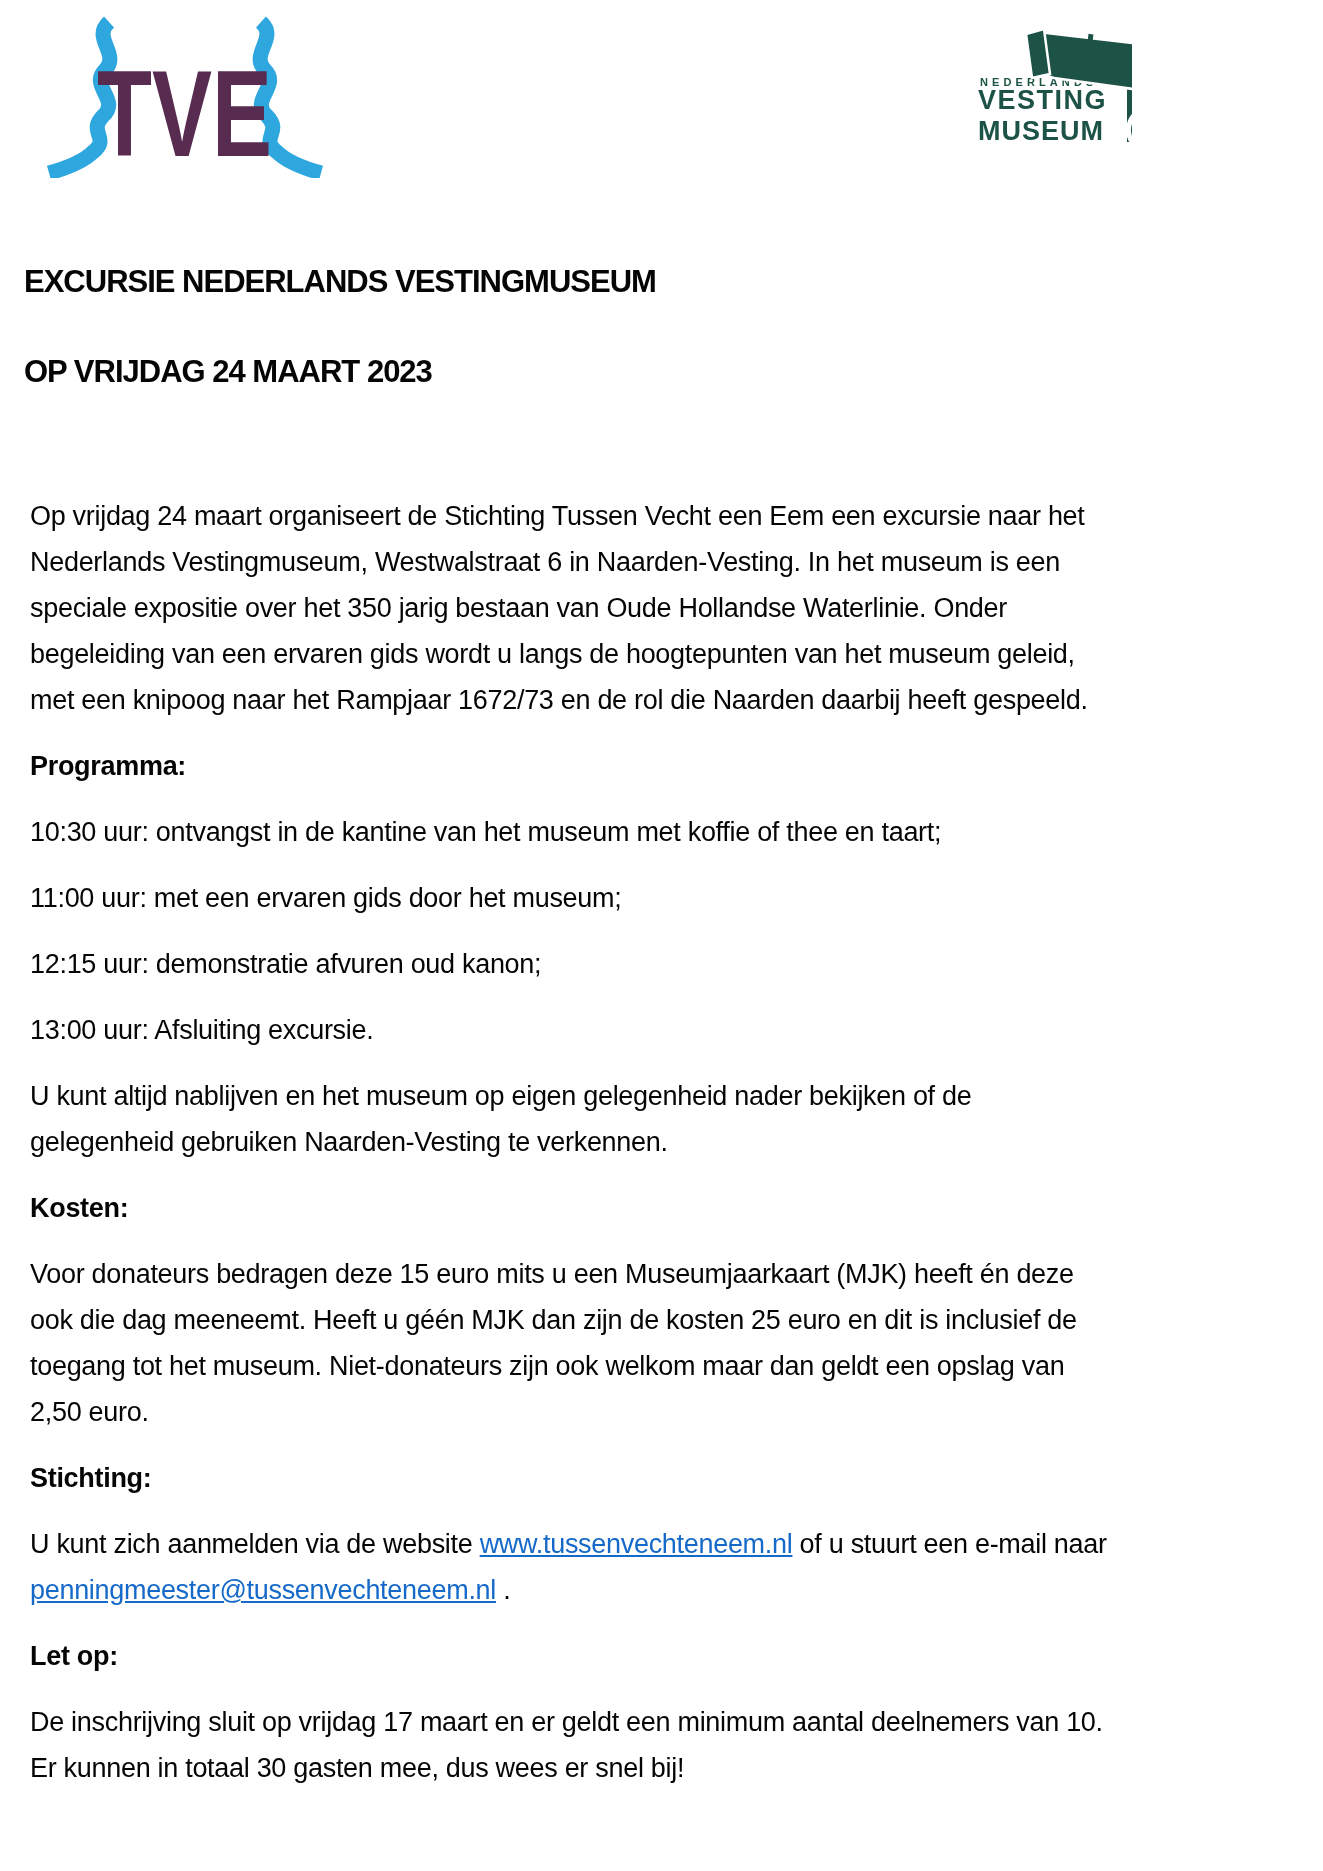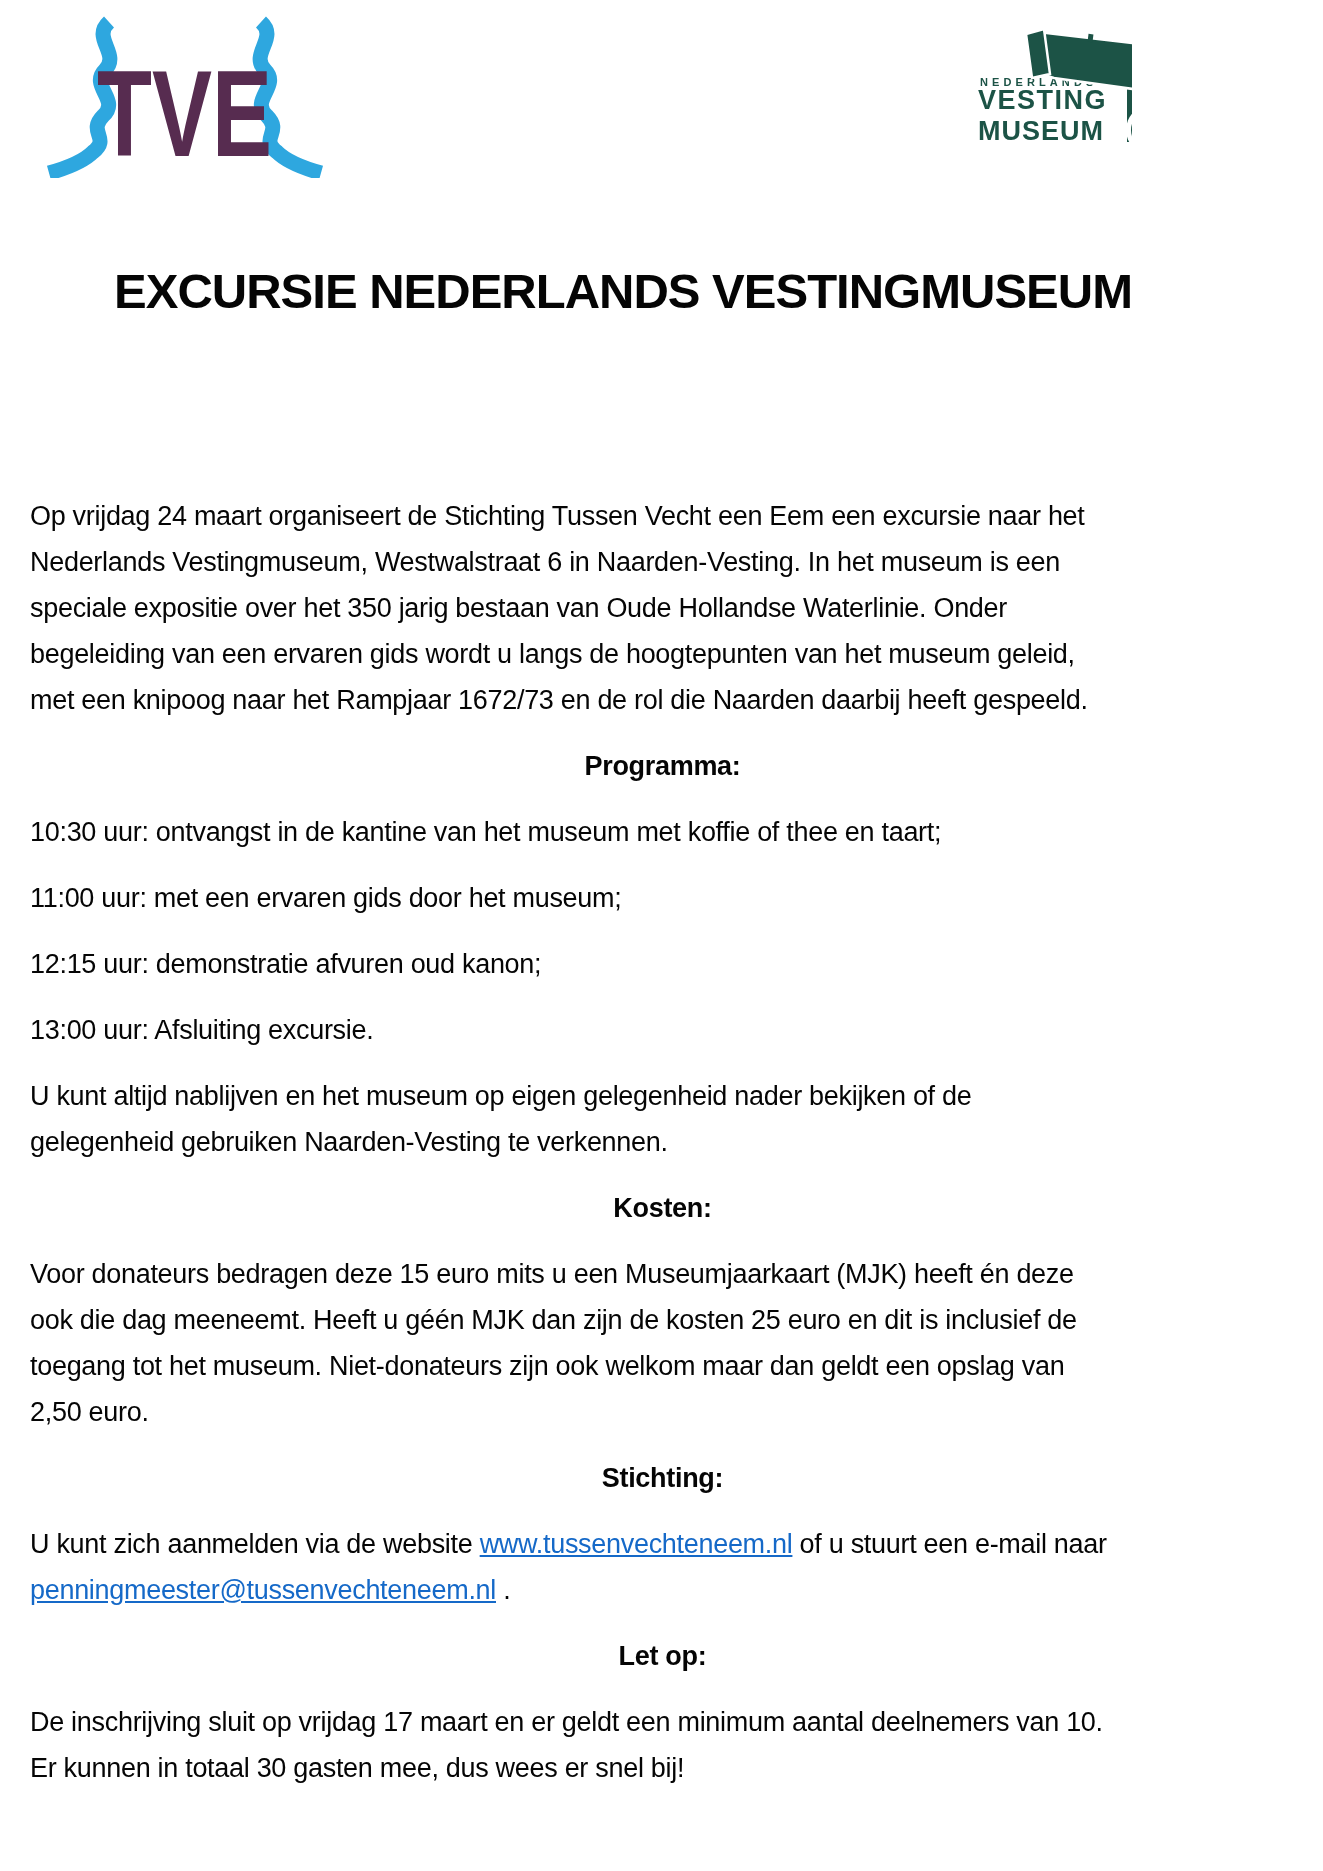--- a/index.html
+++ b/index.html
@@ -10,32 +10,32 @@
     font-family:"Liberation Sans","DejaVu Sans",sans-serif;
     color:#050505;
     overflow:hidden;
   }
   
   .tve-logo{position:absolute;left:35px;top:16px;width:300px;height:162px;}
   .museum-logo{position:absolute;left:960px;top:20px;width:310px;height:135px;}
   
   .doc-title{
     position:absolute;left:0;width:100%;
-    text-align:right;font-weight:bold;font-size:49px;
-    letter-spacing:-1px;line-height:1.05;white-space:pre;
+    text-align:left;font-weight:bold;font-size:31px;
+    letter-spacing:-1px;line-height:1.05;white-space:pre;padding-left:24px;
   }
   .title-1{top:266px;}
   .title-2{top:356px;}
   
   .body-copy{
     position:absolute;left:30px;top:493px;width:1265px;
     font-size:27px;line-height:46px;letter-spacing:-0.3px;
   }
   .para{white-space:pre-line;margin:0 0 20px 0;}
-  .heading{font-weight:bold;margin:0 0 20px 0;text-align:center;}
+  .heading{font-weight:bold;margin:0 0 20px 0;}
   .doc-link{text-decoration:underline;cursor:pointer;}
   .museum-logo text{font-family:"Liberation Sans","DejaVu Sans",sans-serif;}
   .tve-logo text{font-family:"Liberation Sans","DejaVu Sans",sans-serif;}
 </style>
 </head>
 <body>
 
 <div class="page">
 
   <svg class="tve-logo" viewBox="0 0 300 162" aria-hidden="true">
@@ -66,20 +66,21 @@
         <circle cx="289" cy="57" r="7"></circle>
       </g>
 
       <rect x="128" y="14" width="5" height="8" transform="rotate(7 130 18)"></rect>
       <rect x="178" y="20" width="5" height="8" transform="rotate(7 180 24)"></rect>
       <rect x="225" y="26" width="5" height="8" transform="rotate(7 227 30)"></rect>
     </g>
   </svg>
 
   <div class="doc-title title-1">EXCURSIE NEDERLANDS VESTINGMUSEUM</div>
+  <div class="doc-title title-2">OP VRIJDAG 24 MAART 2023</div>
 
   <div class="body-copy">
 
     <p class="para">Op vrijdag 24 maart organiseert de Stichting Tussen Vecht een Eem een excursie naar het
 Nederlands Vestingmuseum, Westwalstraat 6 in Naarden-Vesting. In het museum is een
 speciale expositie over het 350 jarig bestaan van Oude Hollandse Waterlinie. Onder
 begeleiding van een ervaren gids wordt u langs de hoogtepunten van het museum geleid,
 met een knipoog naar het Rampjaar 1672/73 en de rol die Naarden daarbij heeft gespeeld.</p>
 
     <p class="heading">Programma:</p>

